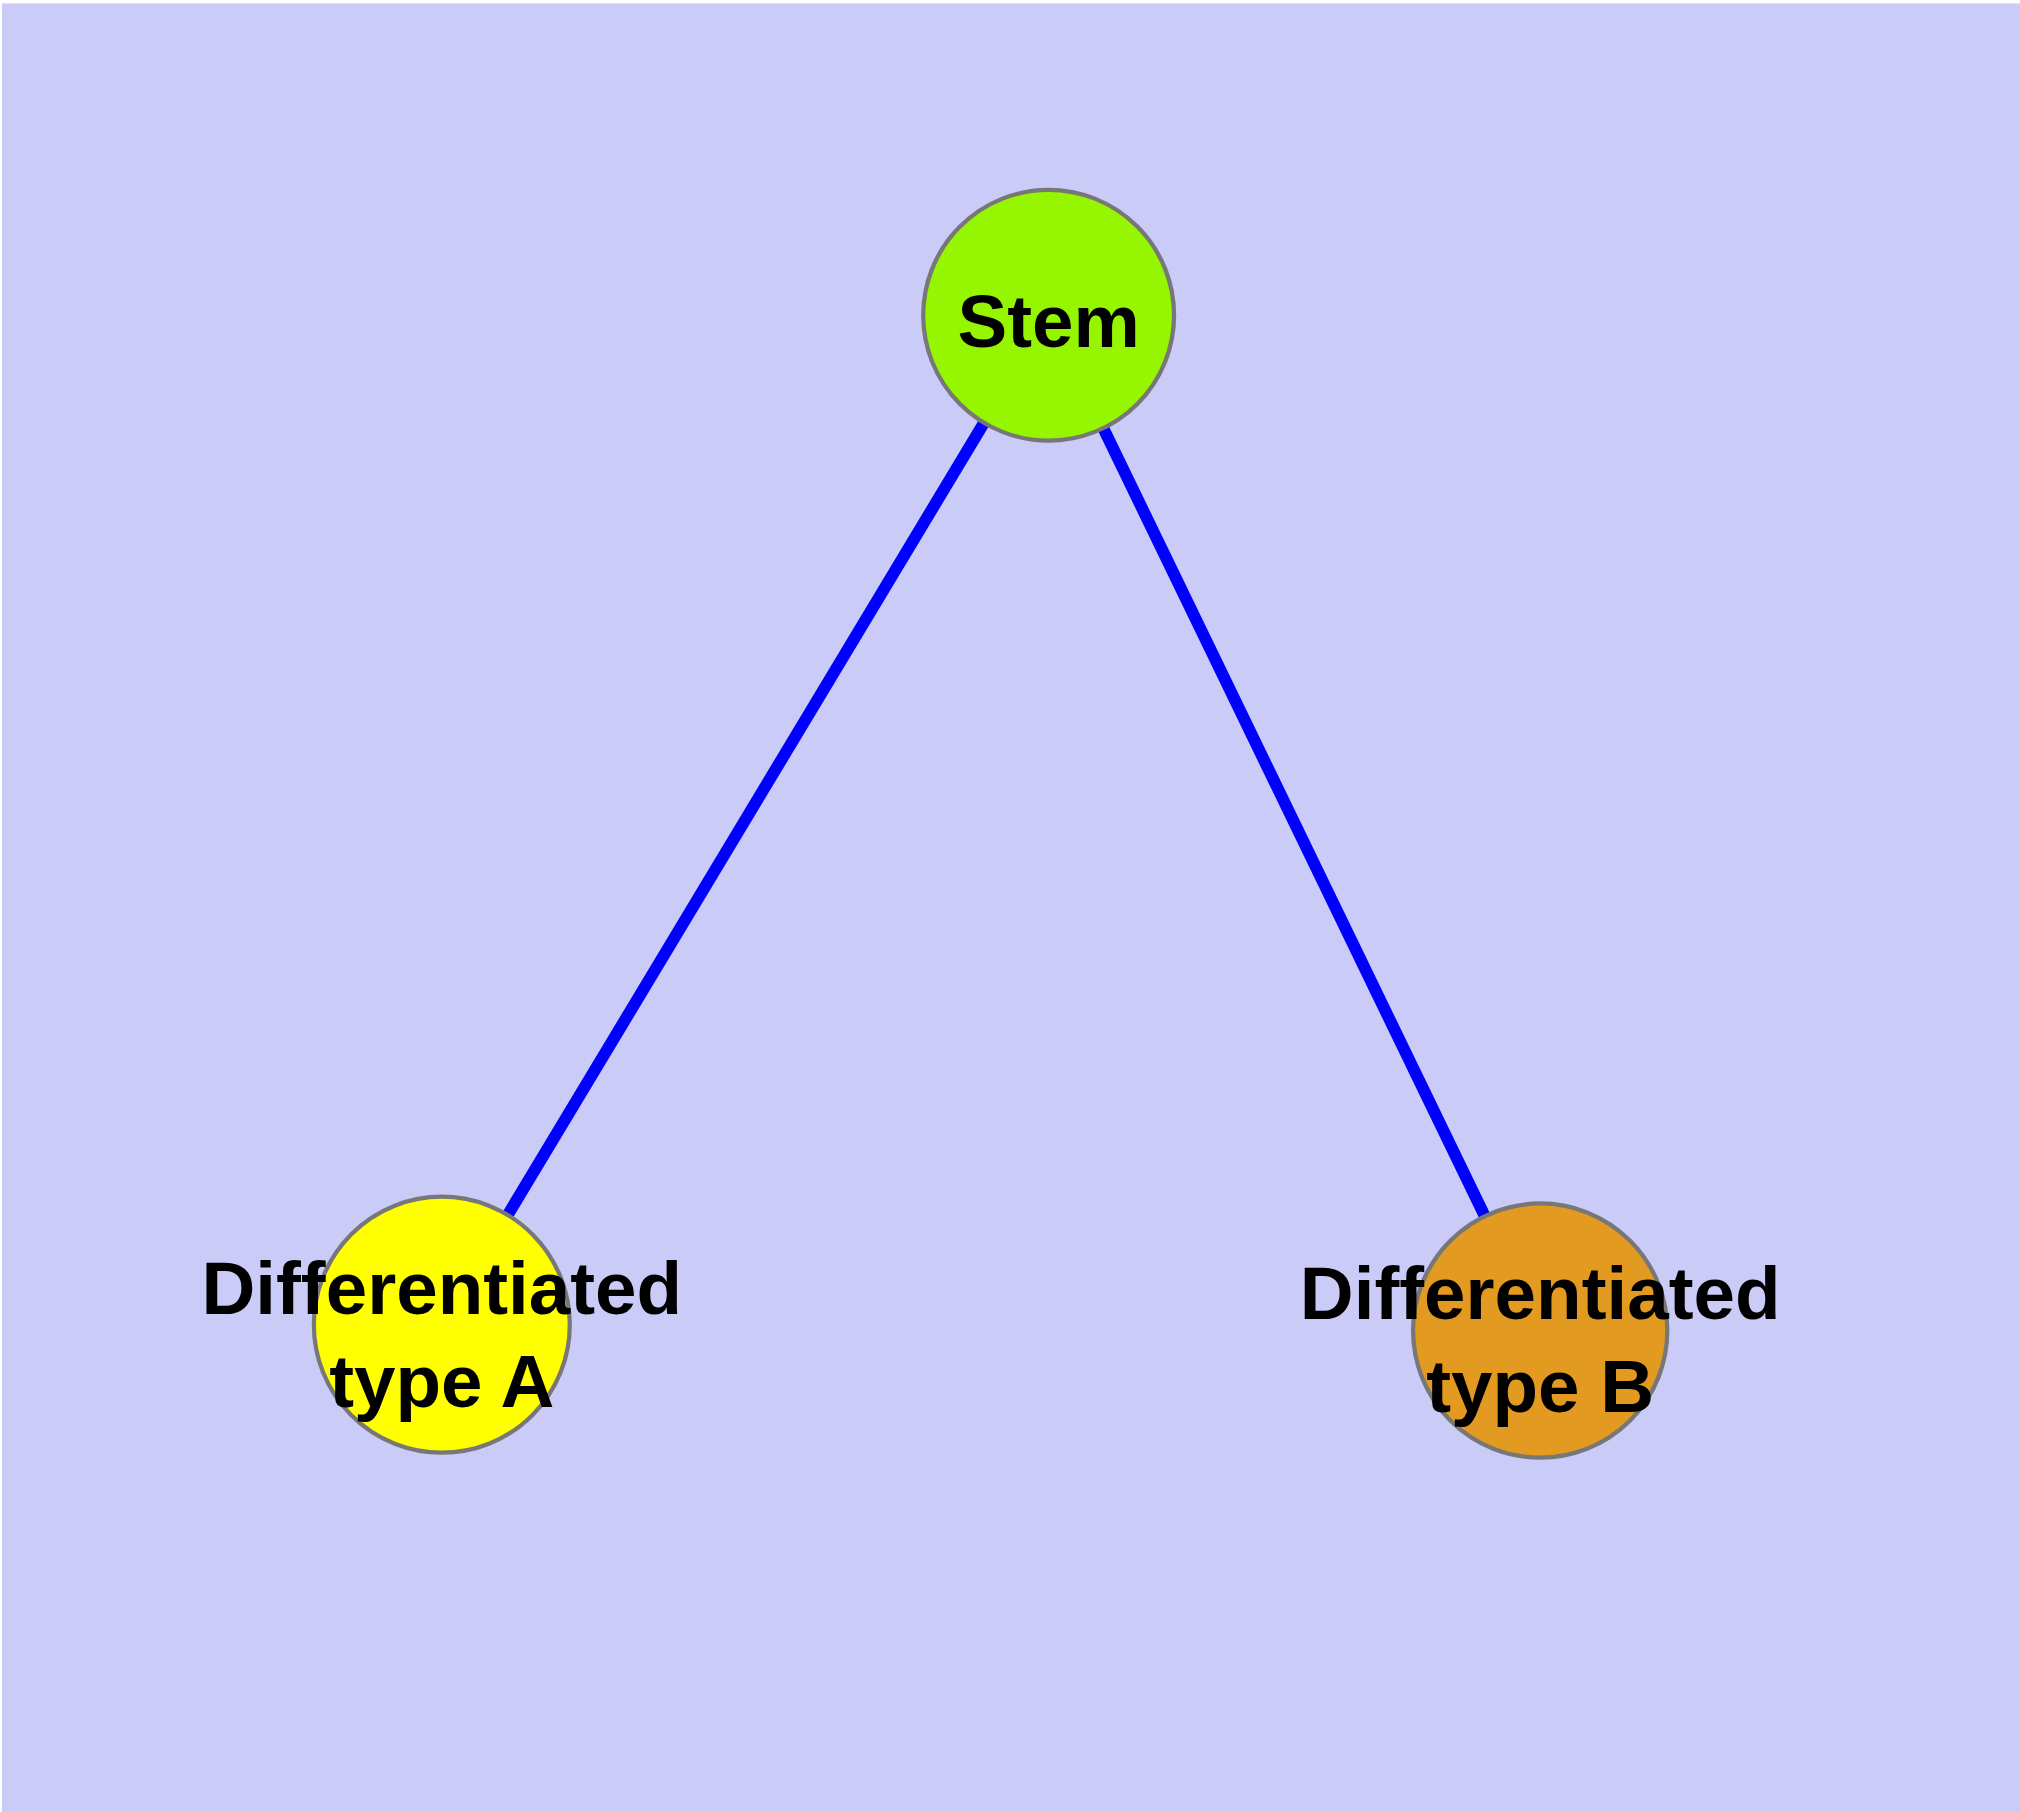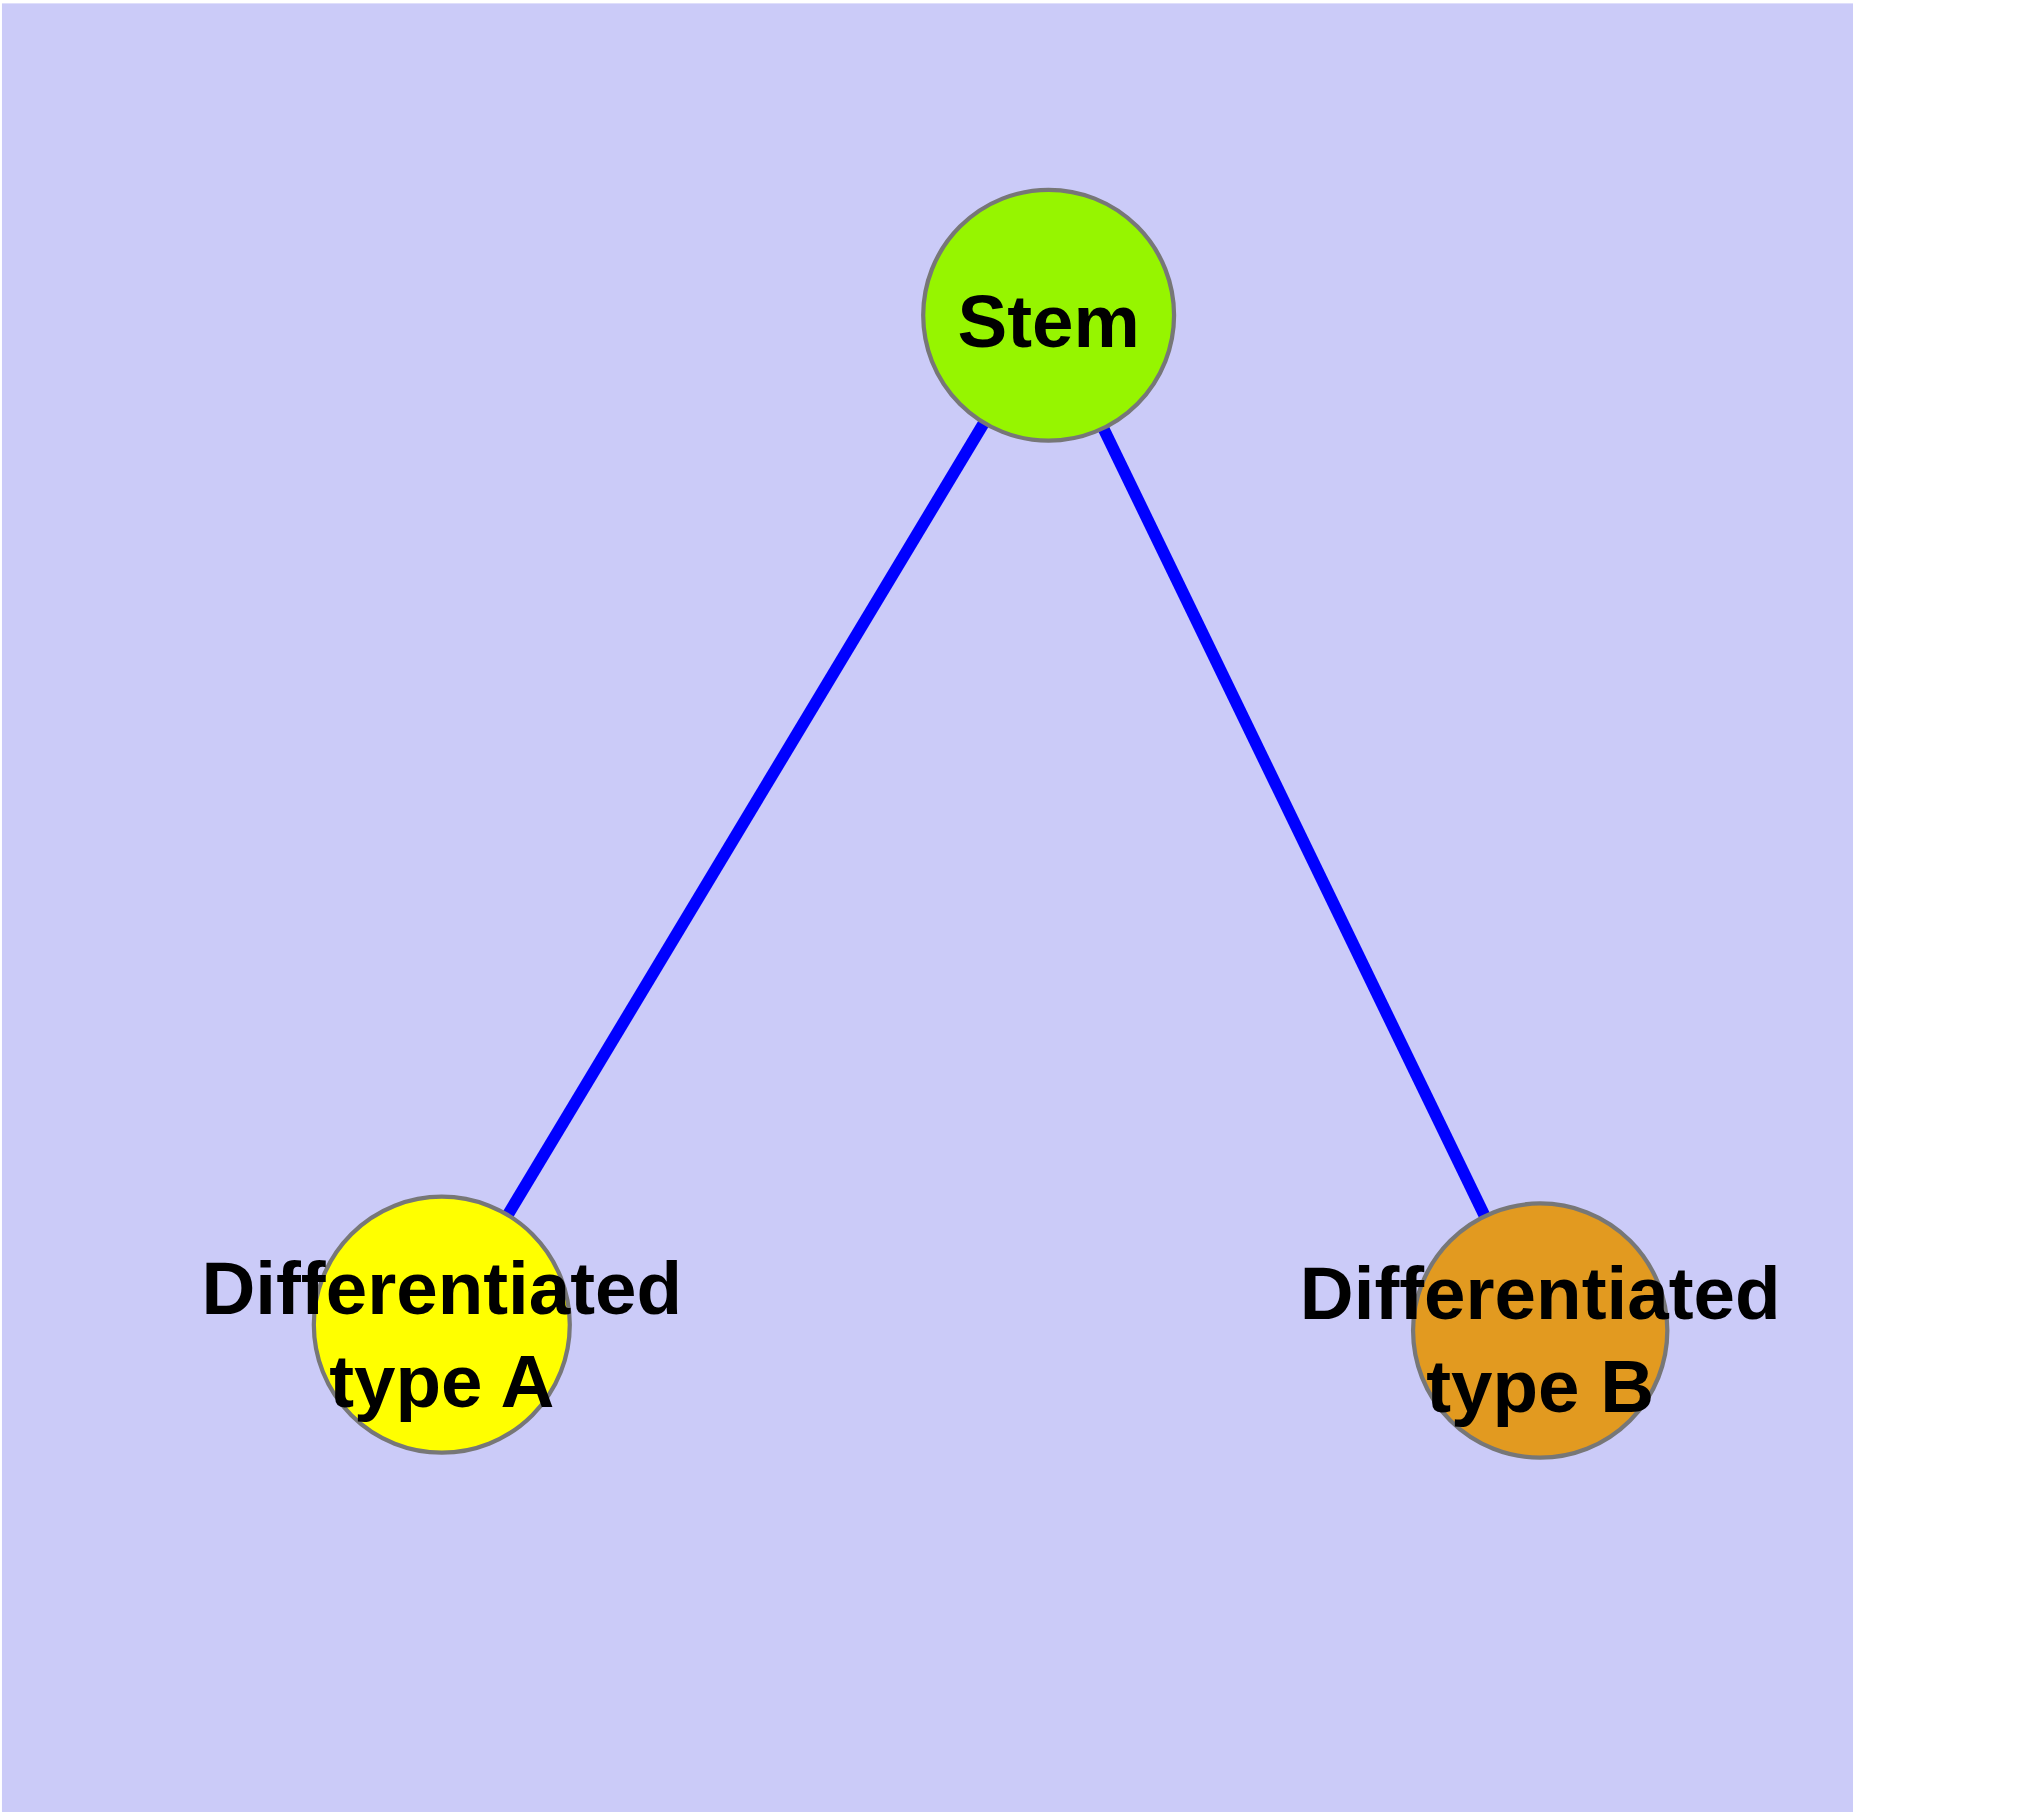--- a/index.html
+++ b/index.html
@@ -2,21 +2,21 @@
 <html style="font-size:13.6px"><head>
 <meta charset="utf-8">
 <style>
   html, body {
     margin: 0;
     padding: 0;
     background: #ffffff;
   }
   .page {
     position: relative;
-    width: 1853px;
+    width: 2020px;
     height: 1812px;
     background: #ffffff;
     overflow: hidden;
   }
   svg.graph-canvas {
     display: block;
     width: 2021px;
     height: 1812px;
   }
   .edge-line {

